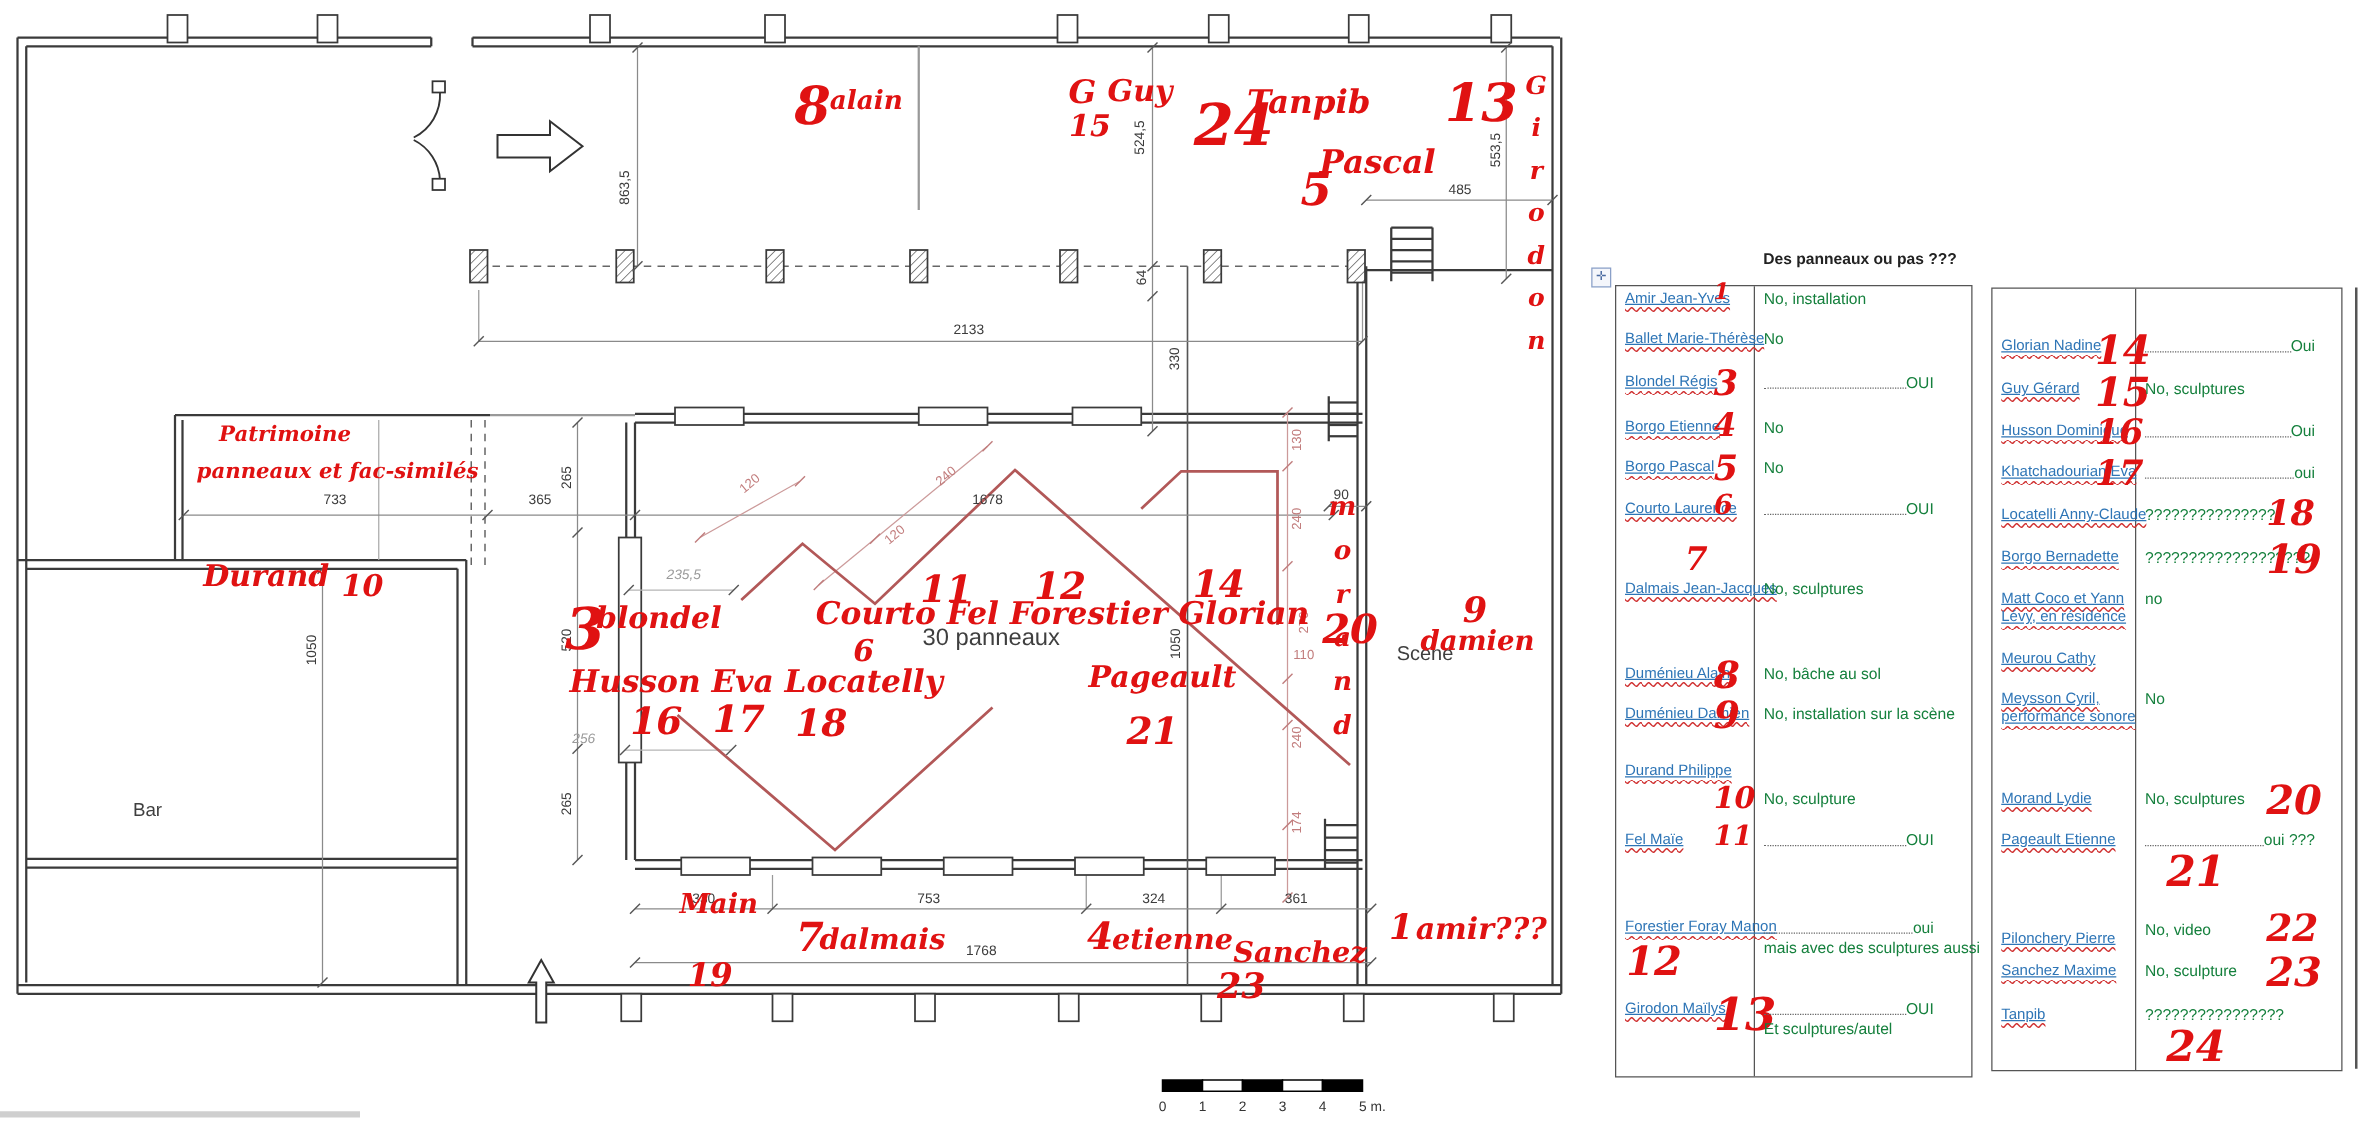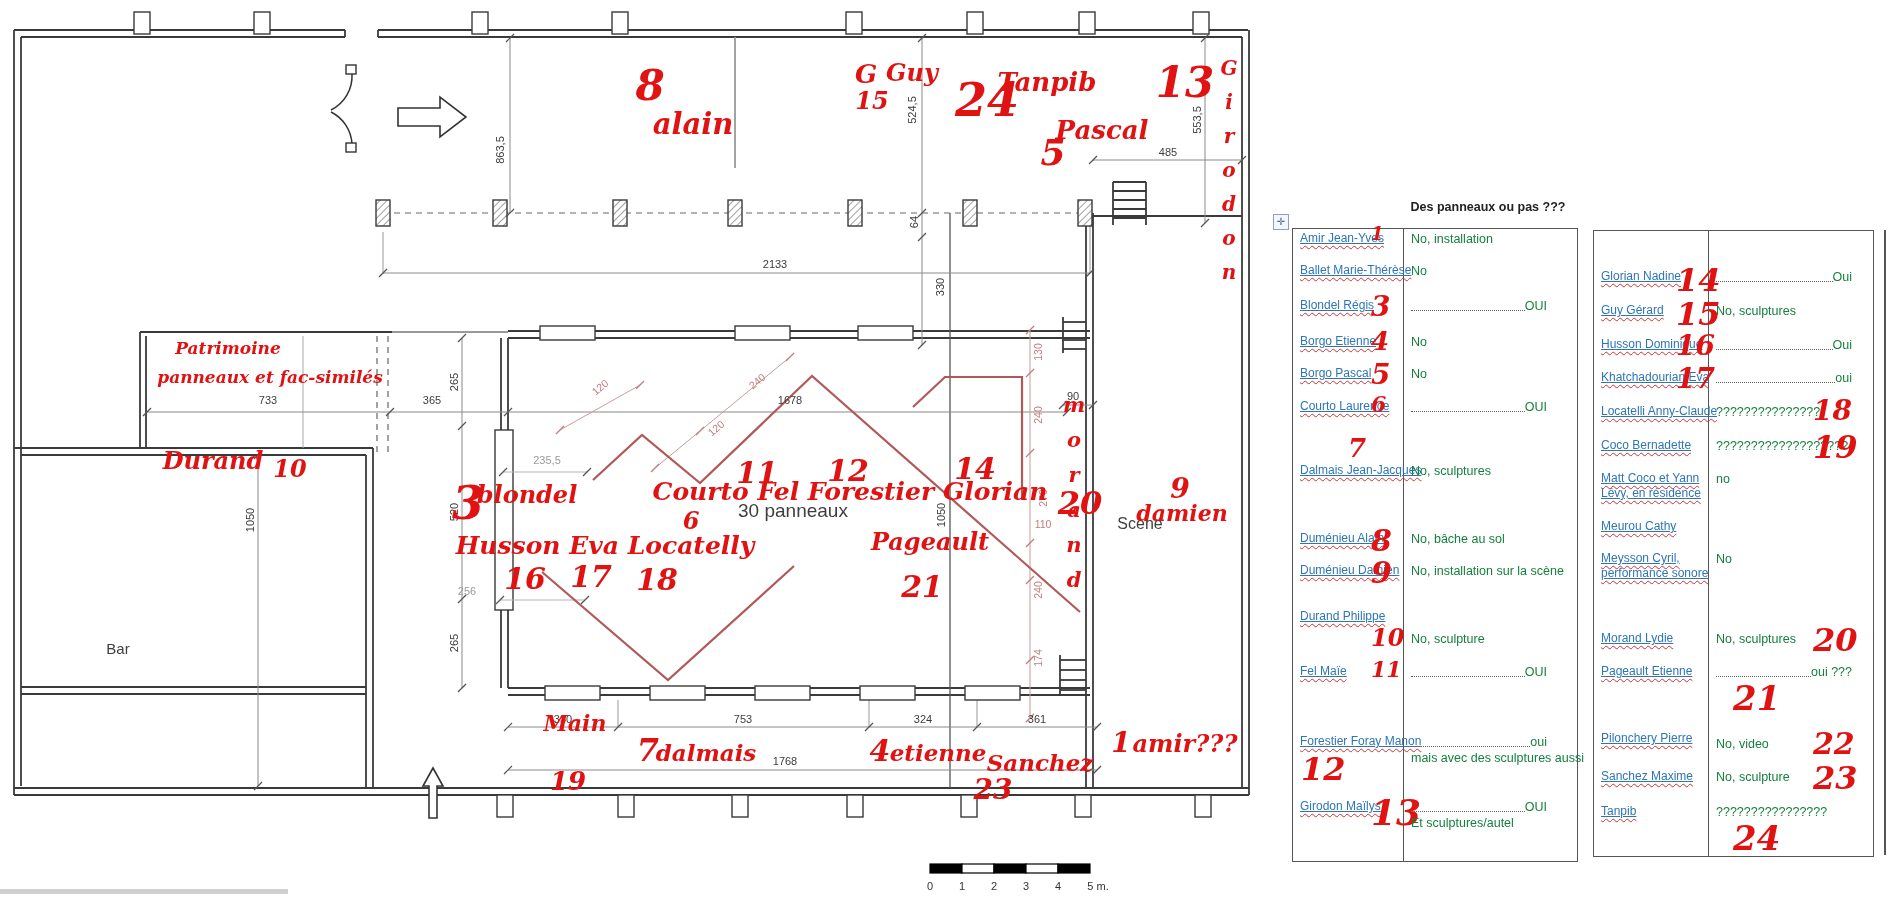--- a/index.html
+++ b/index.html
@@ -1,21 +1,21 @@
 <!DOCTYPE html>
 <html><head>
 <meta charset="utf-8">
 <style>
   html,body{margin:0;padding:0;background:#fff;}
   #stage{position:relative;width:1887px;height:897px;background:#fff;overflow:hidden;
          font-family:"Liberation Sans",sans-serif;}
   #plan-svg{position:absolute;left:0;top:0;}
   .abs{position:absolute;transform:translate(-50%,-50%);white-space:pre;}
   .dim{font-size:11px;color:#3c3c3c;}
-  .dimg{font-size:11px;color:#9a9a9a;}
+  .dimg{font-size:11px;color:#9a9a9a;font-style:italic;}
   .dimr{font-size:10.5px;color:#c27d7d;}
   .rot{transform:translate(-50%,-50%) rotate(-90deg);}
   .ptext{color:#3f3f3f;}
   .script{color:#e01212;font-family:"DejaVu Serif",serif;font-style:italic;font-weight:700;}
   .hw{color:#e01212;font-family:"DejaVu Serif",serif;font-style:italic;font-weight:700;}
   .vtxt{writing-mode:vertical-rl;text-orientation:upright;transform:translate(-50%,-50%);}
   .ptable{position:absolute;border:1.5px solid #555;background:#fff;}
   .tdivider{position:absolute;top:0;bottom:0;width:1.2px;background:#555;}
   .trow-name{position:absolute;left:7px;white-space:pre;font-size:12px;line-height:15px;}
   .tname{color:#2e75b6;text-decoration:underline;text-decoration-color:#2e75b6;}
@@ -240,21 +240,21 @@
       <div class="abs dimr" style="left: 757px; top: 381px; transform: translate(-50%, -50%) rotate(-40deg);">240</div>
       <div class="abs dimr rot" style="left: 1038px; top: 352px;">130</div>
       <div class="abs dimr rot" style="left: 1038px; top: 415px;">240</div>
       <div class="abs dimr rot" style="left: 1043px; top: 498px;">270</div>
       <div class="abs dimr" style="left: 1043px; top: 524px;">110</div>
       <div class="abs dimr rot" style="left: 1038px; top: 590px;">240</div>
       <div class="abs dimr rot" style="left: 1038px; top: 658px;">174</div>
       <div class="abs ptext" style="left: 793px; top: 511px; font-size: 19px;">30 panneaux</div>
       <div class="abs ptext" style="left: 1140px; top: 524px; font-size: 16px;">Scène</div>
       <div class="abs ptext" style="left: 118px; top: 648px; font-size: 15px;">Bar</div>
-      <div class="abs script" style="left: 693px; top: 80px; font-size: 29px; margin-top: 44px;">alain</div>
+      <div class="abs script" style="left: 693px; top: 80px; font-size: 21px;">alain</div>
       <div class="abs script" style="left: 866px; top: 74px; font-size: 26px;">G</div>
       <div class="abs script" style="left: 912px; top: 72px; font-size: 24px;">Guy</div>
       <div class="abs script" style="left: 1047px; top: 82px; font-size: 26px;">Tanpib</div>
       <div class="abs script" style="left: 1102px; top: 130px; font-size: 26px;">Pascal</div>
       <div class="script vtxt" style="left: 1229px; top: 175px; font-size: 20px; position: absolute; letter-spacing: 10px;">Girodon</div>
       <div class="abs script" style="left: 228px; top: 348px; font-size: 17px;">Patrimoine</div>
       <div class="abs script" style="left: 270px; top: 377px; font-size: 17px;">panneaux et fac-similés</div>
       <div class="abs script" style="left: 213px; top: 460px; font-size: 24px;">Durand</div>
       <div class="abs script" style="left: 527px; top: 494px; font-size: 24px;">blondel</div>
       <div class="abs script" style="left: 850px; top: 491px; font-size: 25px;">Courto Fel Forestier Glorian</div>
@@ -349,38 +349,38 @@
       <div class="trow-ans" style="left: 122px; top: 72px;">No, sculptures</div>
       <div class="trow-name" style="top: 106px;"><span class="tname"><span class="wavy">Husson Dominique</span></span></div>
       <span class="thw" style="font-size: 28px; left: 82px; top: 98px;">16</span>
       <div class="trow-ans" style="left: 122px; top: 106px;"><span class="ldr"><i></i><b>Oui</b></span></div>
       <div class="trow-name" style="top: 139px;"><span class="tname"><span class="wavy">Khatchadourian Eva</span></span></div>
       <span class="thw" style="font-size: 28px; left: 82px; top: 131px;">17</span>
       <div class="trow-ans" style="left: 122px; top: 139px;"><span class="ldr"><i></i><b>oui</b></span></div>
       <div class="trow-name" style="top: 173px;"><span class="tname"><span class="wavy">Locatelli Anny-Claude</span></span></div>
       <div class="trow-ans" style="left: 122px; top: 173px;">???????????????</div>
       <span class="thw" style="font-size: 28px; left: 219px; top: 163px;">18</span>
-      <div class="trow-name" style="top: 207px;"><span class="tname"><span class="wavy">Coco Bernadette</span></span></div>
+      <div class="trow-name" style="top: 207px;"><span class="tname"><span class="wavy">Borgo Bernadette</span></span></div>
       <div class="trow-ans" style="left: 122px; top: 207px;">???????????????????</div>
       <span class="thw" style="font-size: 32px; left: 219px; top: 197px;">19</span>
       <div class="trow-name" style="top: 240px;"><span class="tname"><span class="wavy">Matt Coco et Yann
 Lévy, en résidence</span></span></div>
       <div class="trow-ans" style="left: 122px; top: 240px;">no</div>
       <div class="trow-name" style="top: 288px;"><span class="tname"><span class="wavy">Meurou Cathy</span></span></div>
       <div class="trow-ans" style="left: 122px; top: 288px;"></div>
       <div class="trow-name" style="top: 320px;"><span class="tname"><span class="wavy">Meysson Cyril,
 performance sonore</span></span></div>
       <div class="trow-ans" style="left: 122px; top: 320px;">No</div>
       <div class="trow-name" style="top: 400px;"><span class="tname"><span class="wavy">Morand Lydie</span></span></div>
       <div class="trow-ans" style="left: 122px; top: 400px;">No, sculptures</div>
       <span class="thw" style="font-size: 32px; left: 219px; top: 390px;">20</span>
       <div class="trow-name" style="top: 433px;"><span class="tname"><span class="wavy">Pageault Etienne</span></span></div>
       <div class="trow-ans" style="left: 122px; top: 433px;"><span class="ldr"><i></i><b>oui ???</b></span></div>
       <span class="thw" style="font-size: 34px; left: 139px; top: 447px;">21</span>
-      <div class="trow-name" style="top: 500px; text-align: center;"><span class="tname"><span class="wavy">Pilonchery Pierre</span></span></div>
+      <div class="trow-name" style="top: 512px; text-align: center;"><span class="tname"><span class="wavy">Pilonchery Pierre</span></span></div>
       <div class="trow-ans" style="left: 122px; top: 505px;">No, video</div>
       <span class="thw" style="font-size: 30px; left: 219px; top: 495px;">22</span>
       <div class="trow-name" style="top: 538px;"><span class="tname"><span class="wavy">Sanchez Maxime</span></span></div>
       <div class="trow-ans" style="left: 122px; top: 538px;">No, sculpture</div>
       <span class="thw" style="font-size: 32px; left: 219px; top: 528px;">23</span>
       <div class="trow-name" style="top: 573px;"><span class="tname"><span class="wavy">Tanpib</span></span></div>
       <div class="trow-ans" style="left: 122px; top: 573px;">????????????????</div>
       <span class="thw" style="font-size: 34px; left: 139px; top: 587px;">24</span>
     </div>
   <div style="position:absolute;left:1884px;top:230px;width:1.5px;height:625px;background:#555;"></div>

